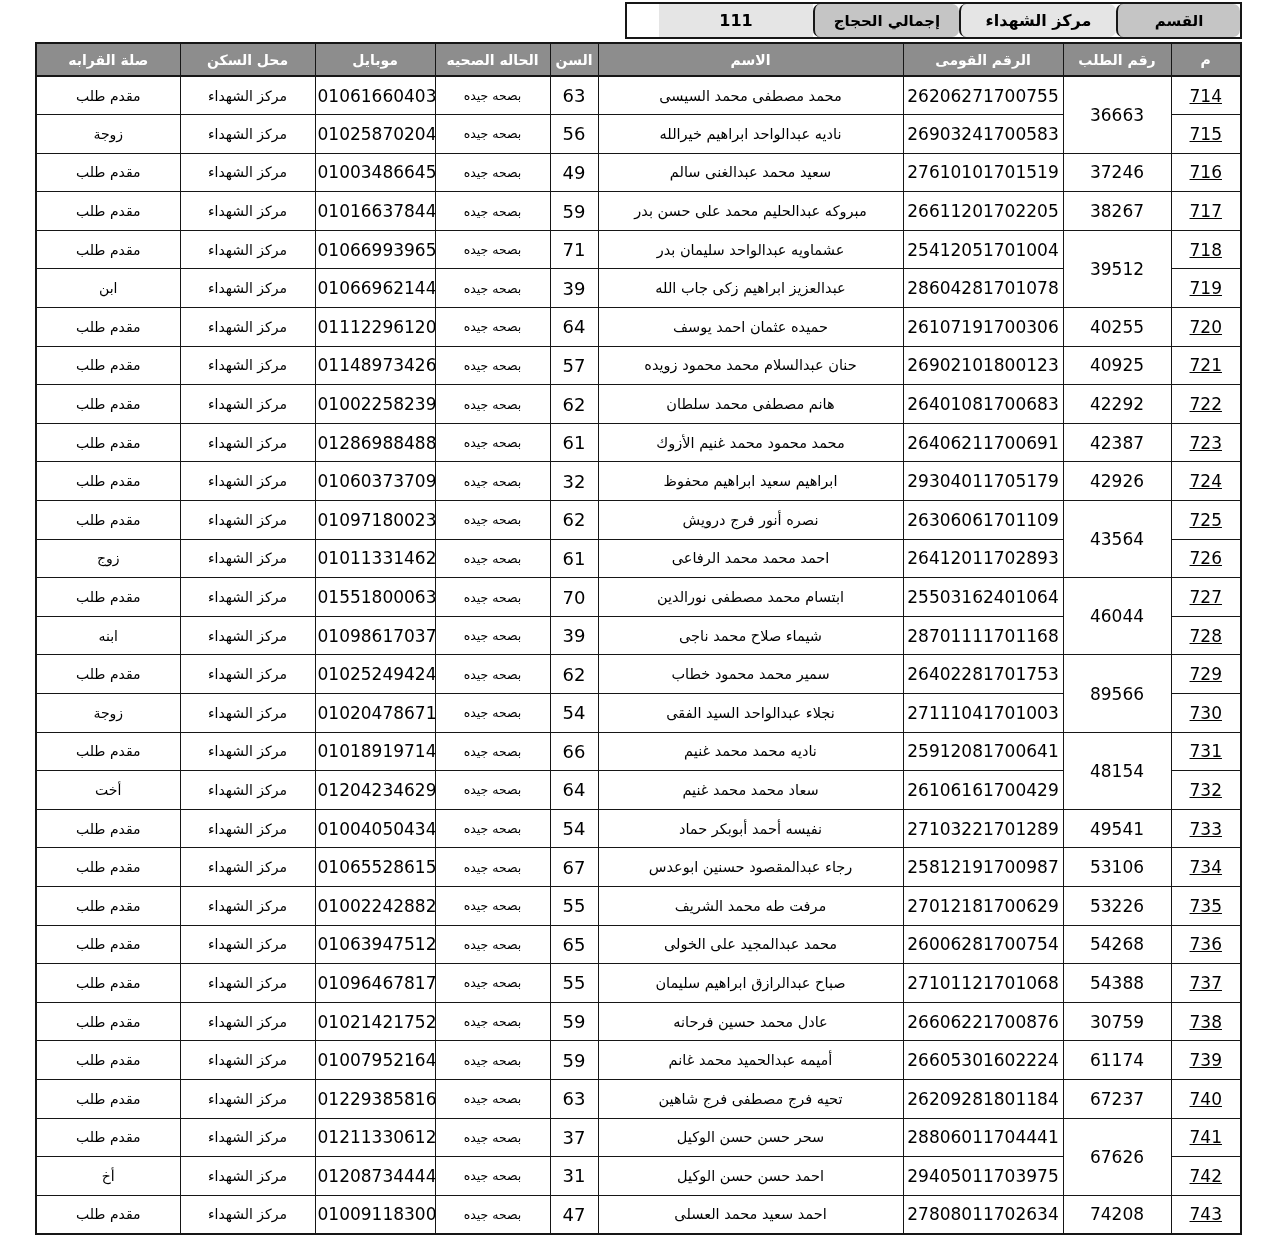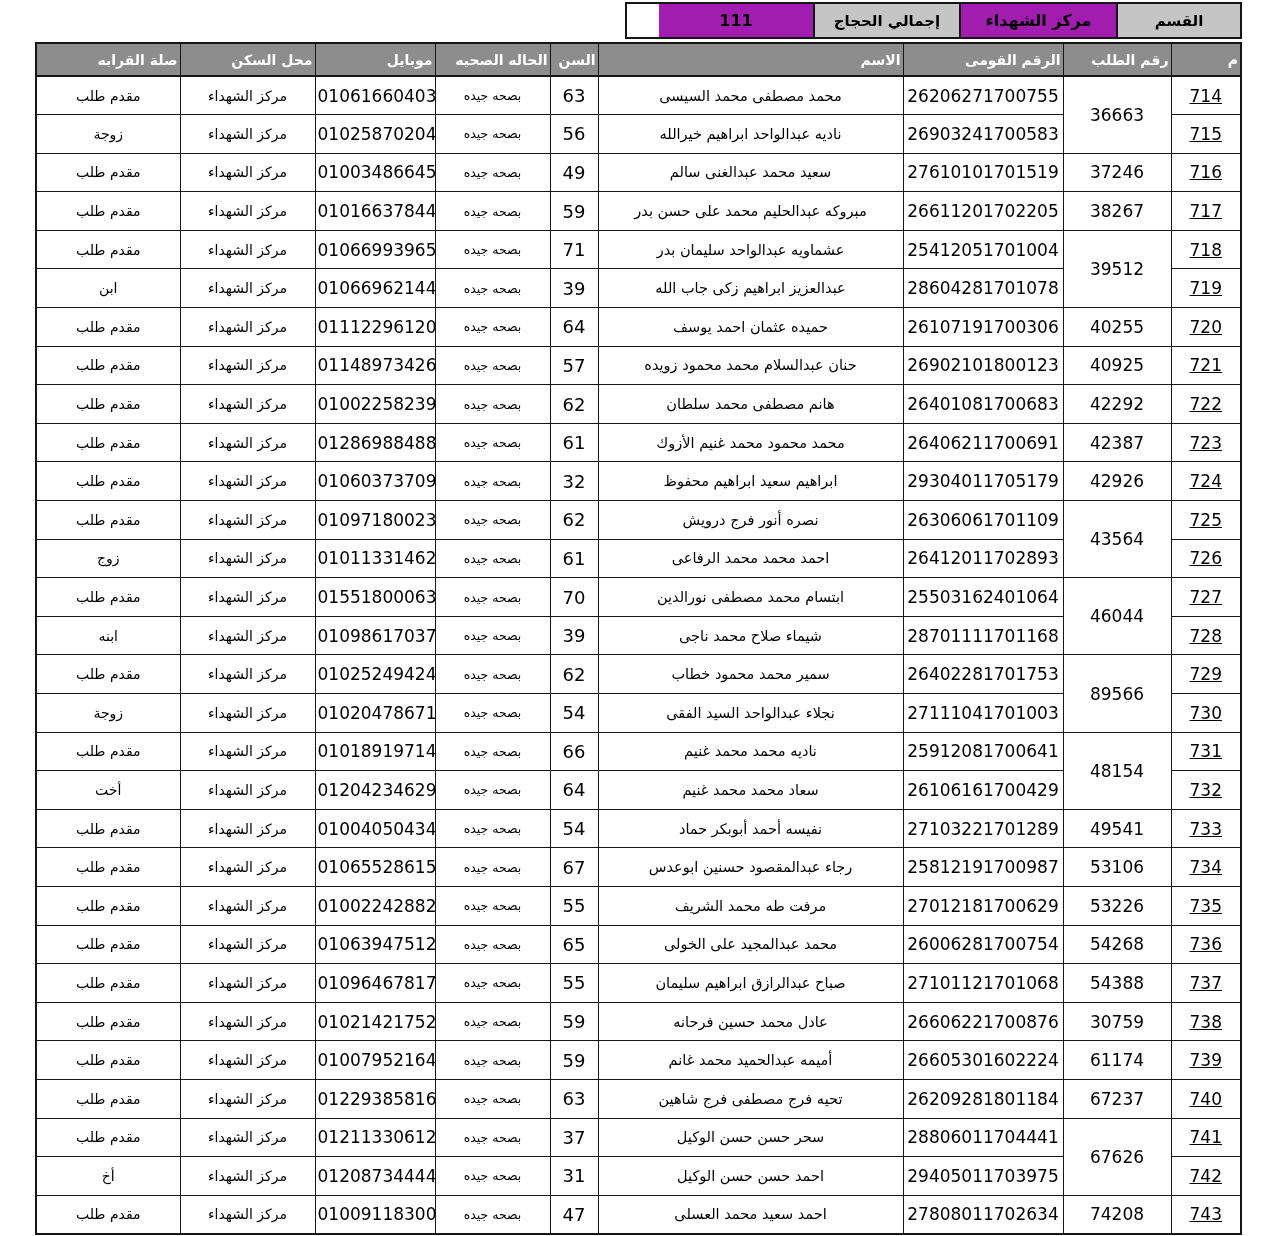--- a/index.html
+++ b/index.html
@@ -13,40 +13,40 @@
   
   .top-bar{
     width:617px; height:37px; display:flex;
     border:2px solid #161616; box-sizing:border-box;
     margin-bottom:3px; background:#fff;
   }
   .tb-cell{
     display:flex; align-items:center; justify-content:center;
     box-sizing:border-box; height:100%;
   }
-  .tb-cell:not(:last-child){ border-left:2px solid #161616; }
+  .tb-cell:not(:last-child){ border-left:2px solid #161616;border-radius:7px; }
   .tb-label{ background:#c5c5c5; font-weight:bold; font-size:15px; }
-  .tb-value{ background:#a21caf; font-size:16px; font-weight:bold; }
+  .tb-value{ background:#e5e5e5; font-size:16px; font-weight:bold; }
   .w-section-label{ width:124px; }
   .w-section-value{ width:157px; }
   .w-total-label{ width:146px; }
   .w-total-value{ width:154px; direction:ltr; }
 
   
   table.main{
     border-collapse:collapse; table-layout:fixed;
     width:1205px; border:2px solid #161616;
   }
   table.main th, table.main td{
     border:1px solid #161616; text-align:center; vertical-align:middle;
     padding:0 2px; overflow:hidden; white-space:nowrap;
   }
   table.main thead th{
     background:#8d8d8d; color:#ffffff; font-weight:bold;
-    font-size:14px; height:31px; border-bottom:2px solid #161616;text-align:right;
+    font-size:14px; height:31px; border-bottom:2px solid #161616;
   }
   table.main tbody tr{ height:38.6px; }
   .c-serial{ font-size:17px;text-decoration:underline; }
   .c-req{ font-size:17px; }
   .c-id{ font-size:17px; direction:ltr; }
   .c-name{ font-size:14.5px; }
   .c-age{ font-size:18px; }
   .c-health{ font-size:12.5px; }
   .c-mobile{ font-size:17px; direction:ltr; }
   .c-res{ font-size:14px; }

